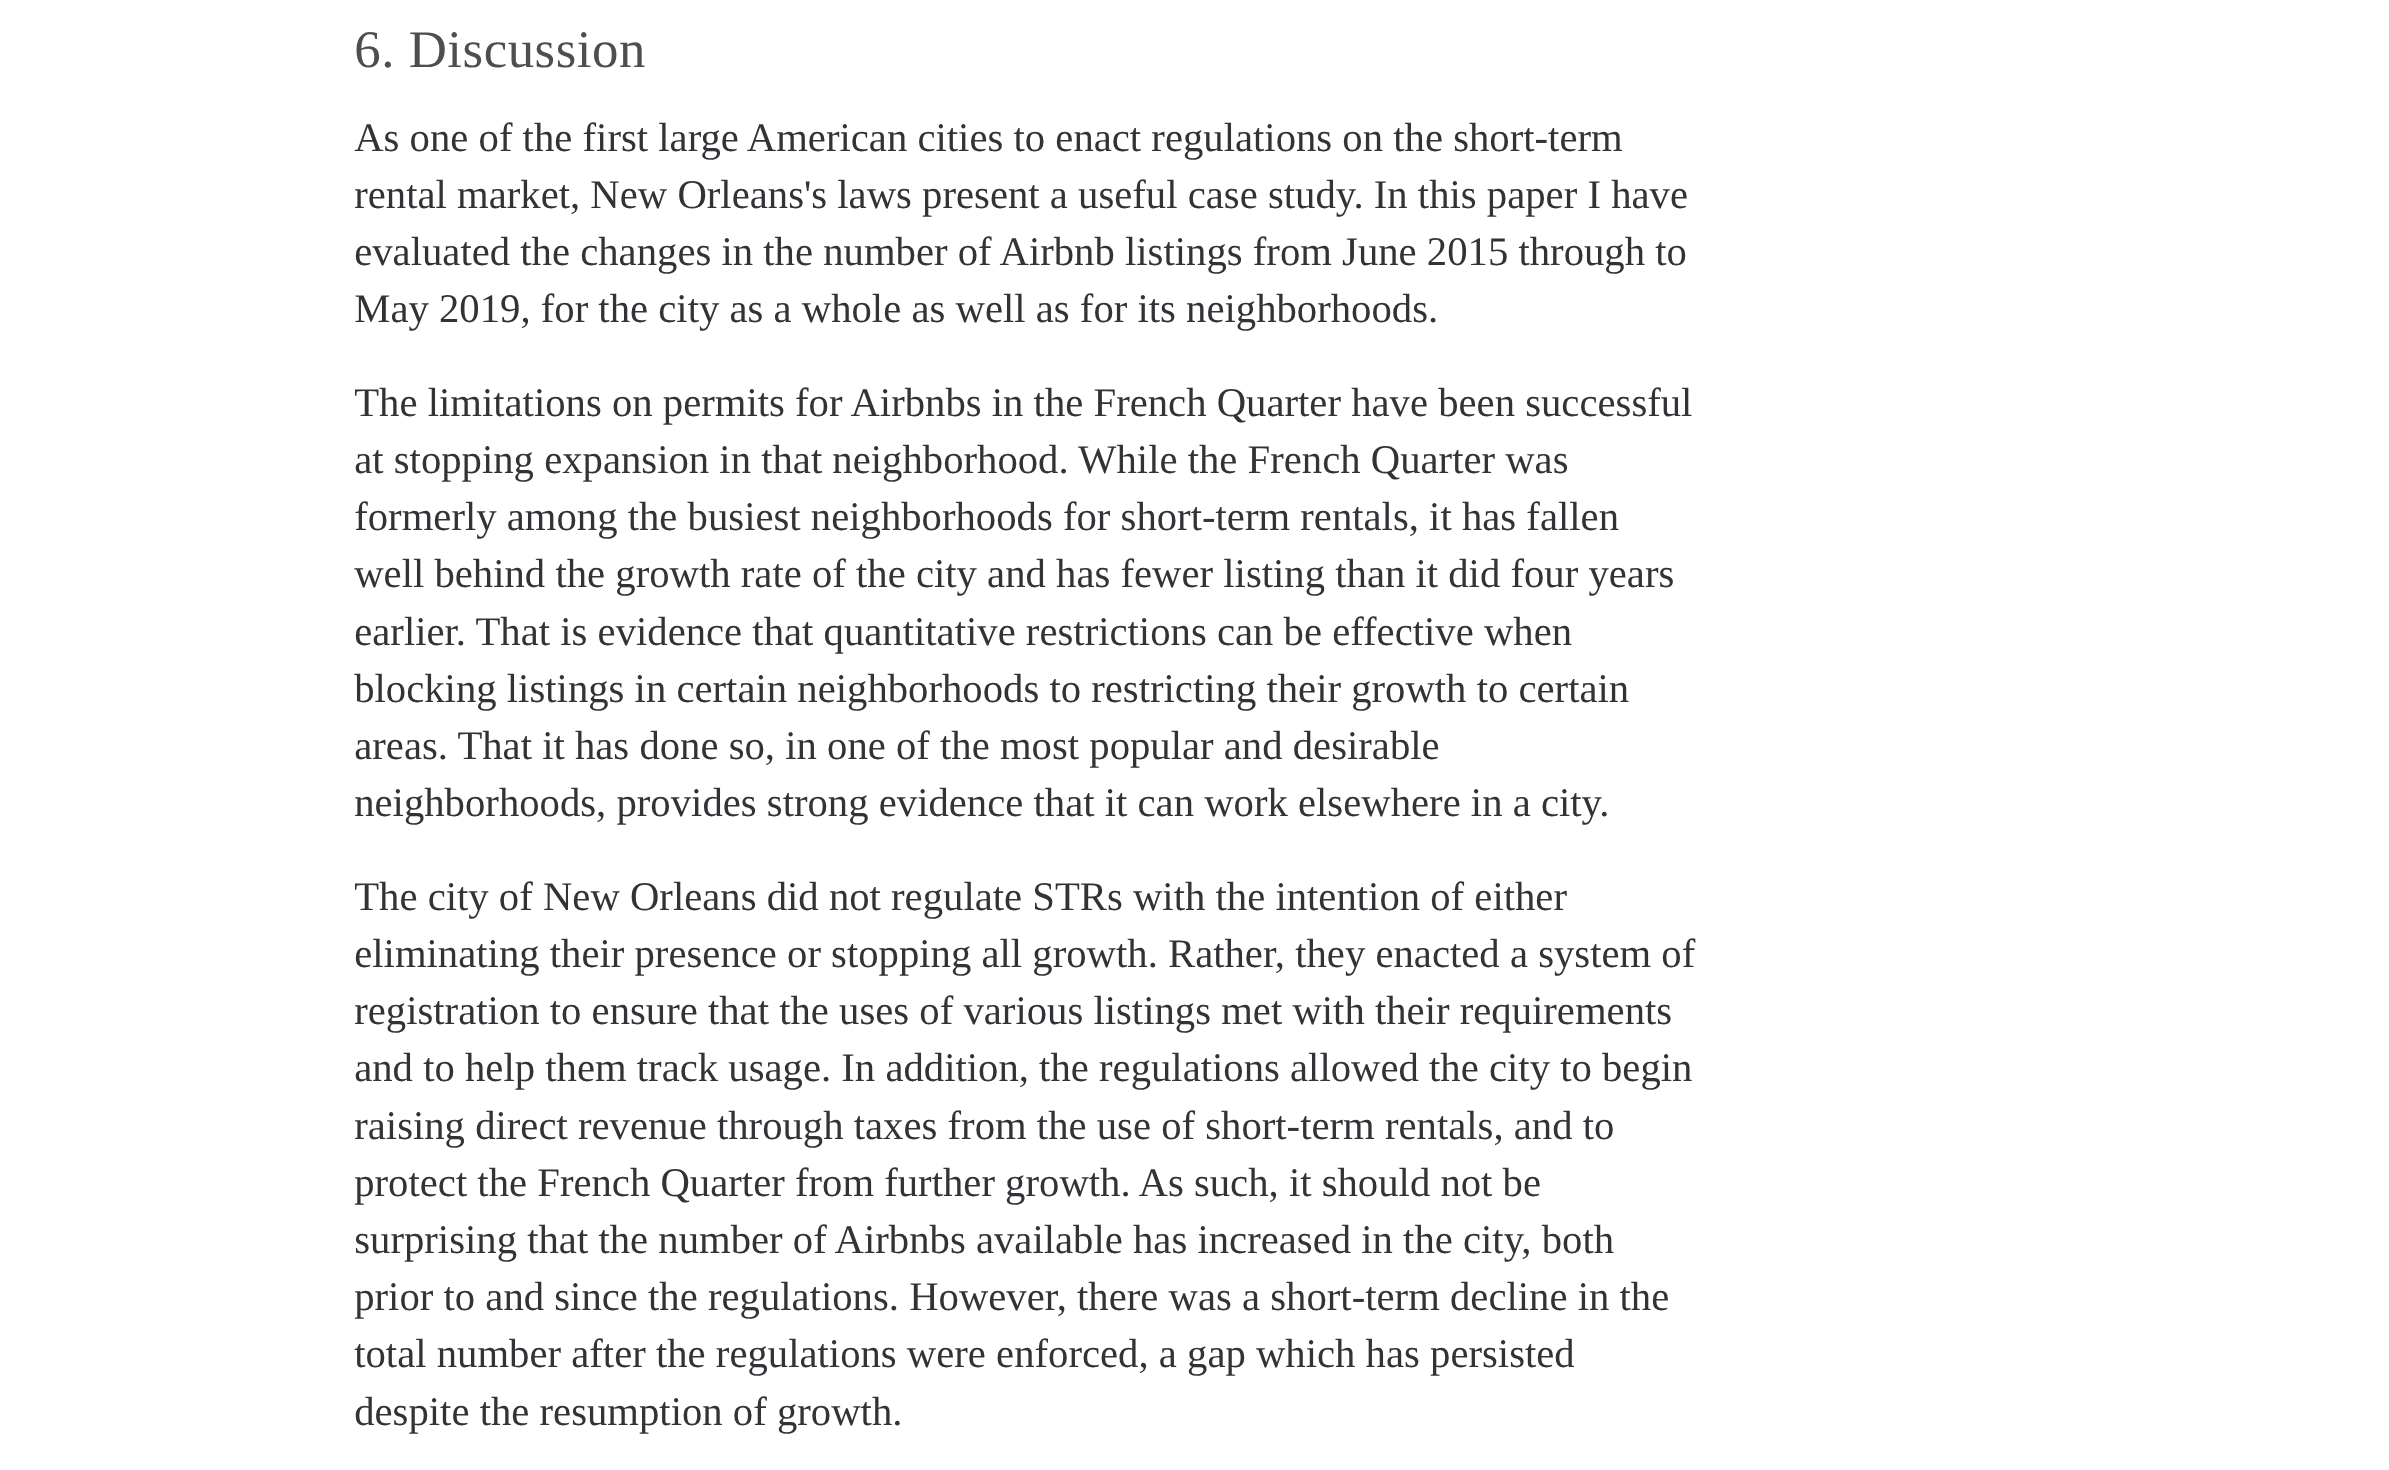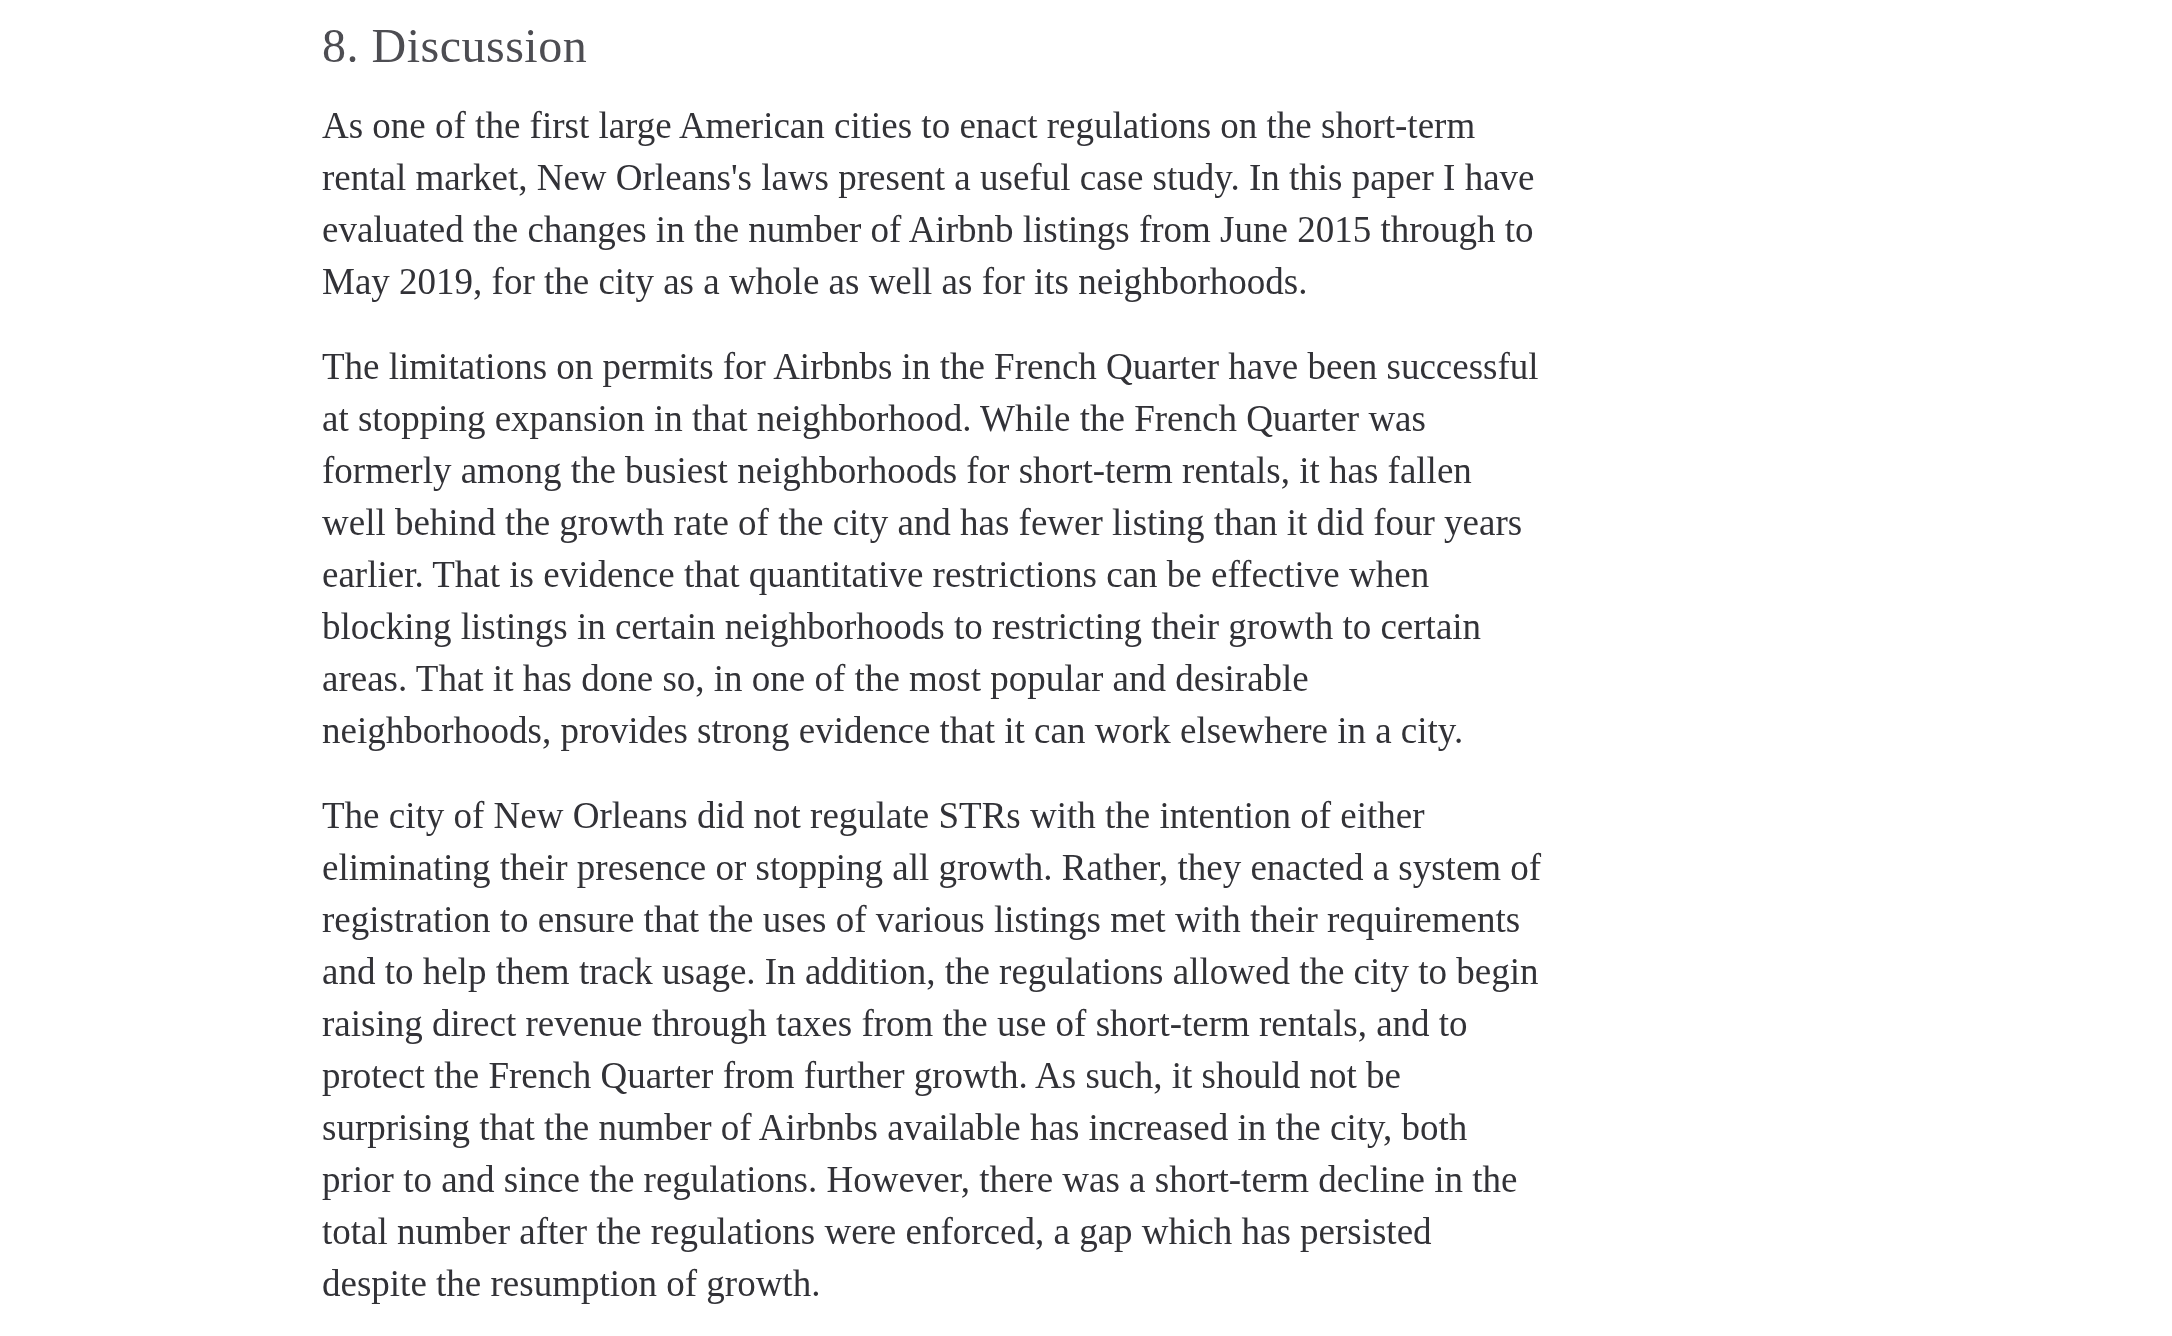--- a/index.html
+++ b/index.html
@@ -34,21 +34,21 @@
     line-height: 52px;
     color: #323237;
     margin: 0 0 33px 0;
     white-space: pre-line; 
   }
 </style>
 </head>
 <body>
 
 <main class="article">
-  <h2 class="section-heading">8. Discussion</h2>
+  <h2 class="section-heading">6. Discussion</h2>
 
   <p class="body-paragraph">As one of the first large American cities to enact regulations on the short-term
 rental market, New Orleans's laws present a useful case study. In this paper I have
 evaluated the changes in the number of Airbnb listings from June 2015 through to
 May 2019, for the city as a whole as well as for its neighborhoods.</p>
 
   <p class="body-paragraph">The limitations on permits for Airbnbs in the French Quarter have been successful
 at stopping expansion in that neighborhood. While the French Quarter was
 formerly among the busiest neighborhoods for short-term rentals, it has fallen
 well behind the growth rate of the city and has fewer listing than it did four years

